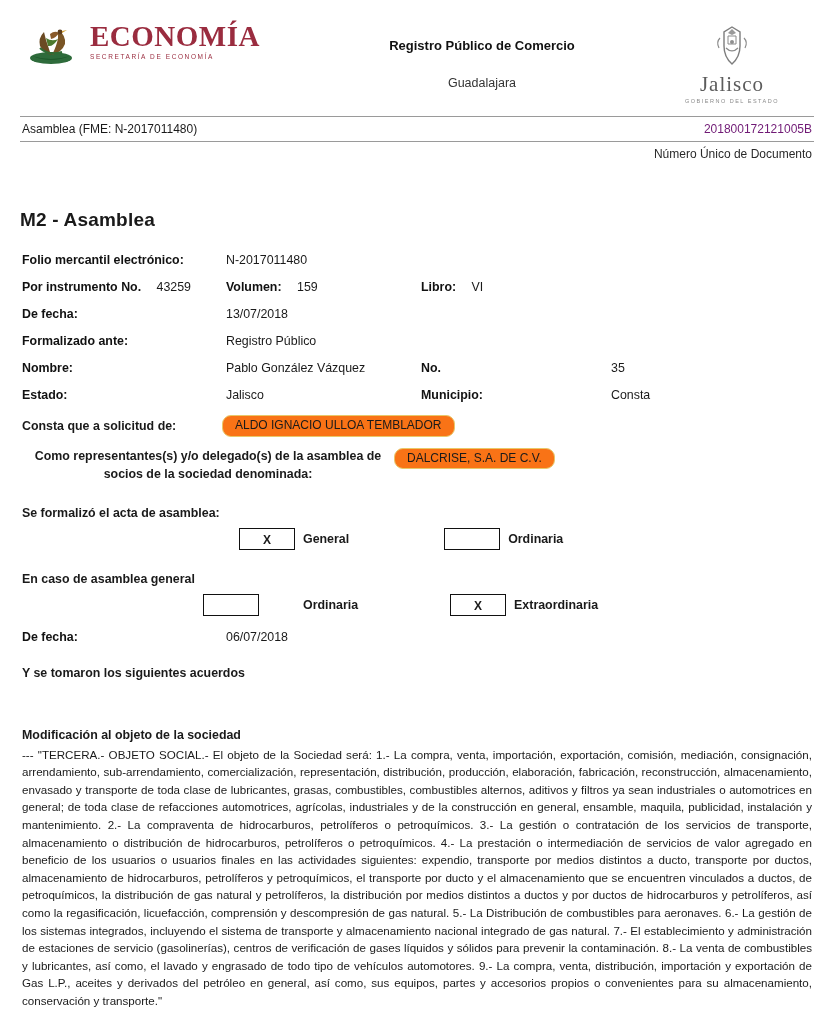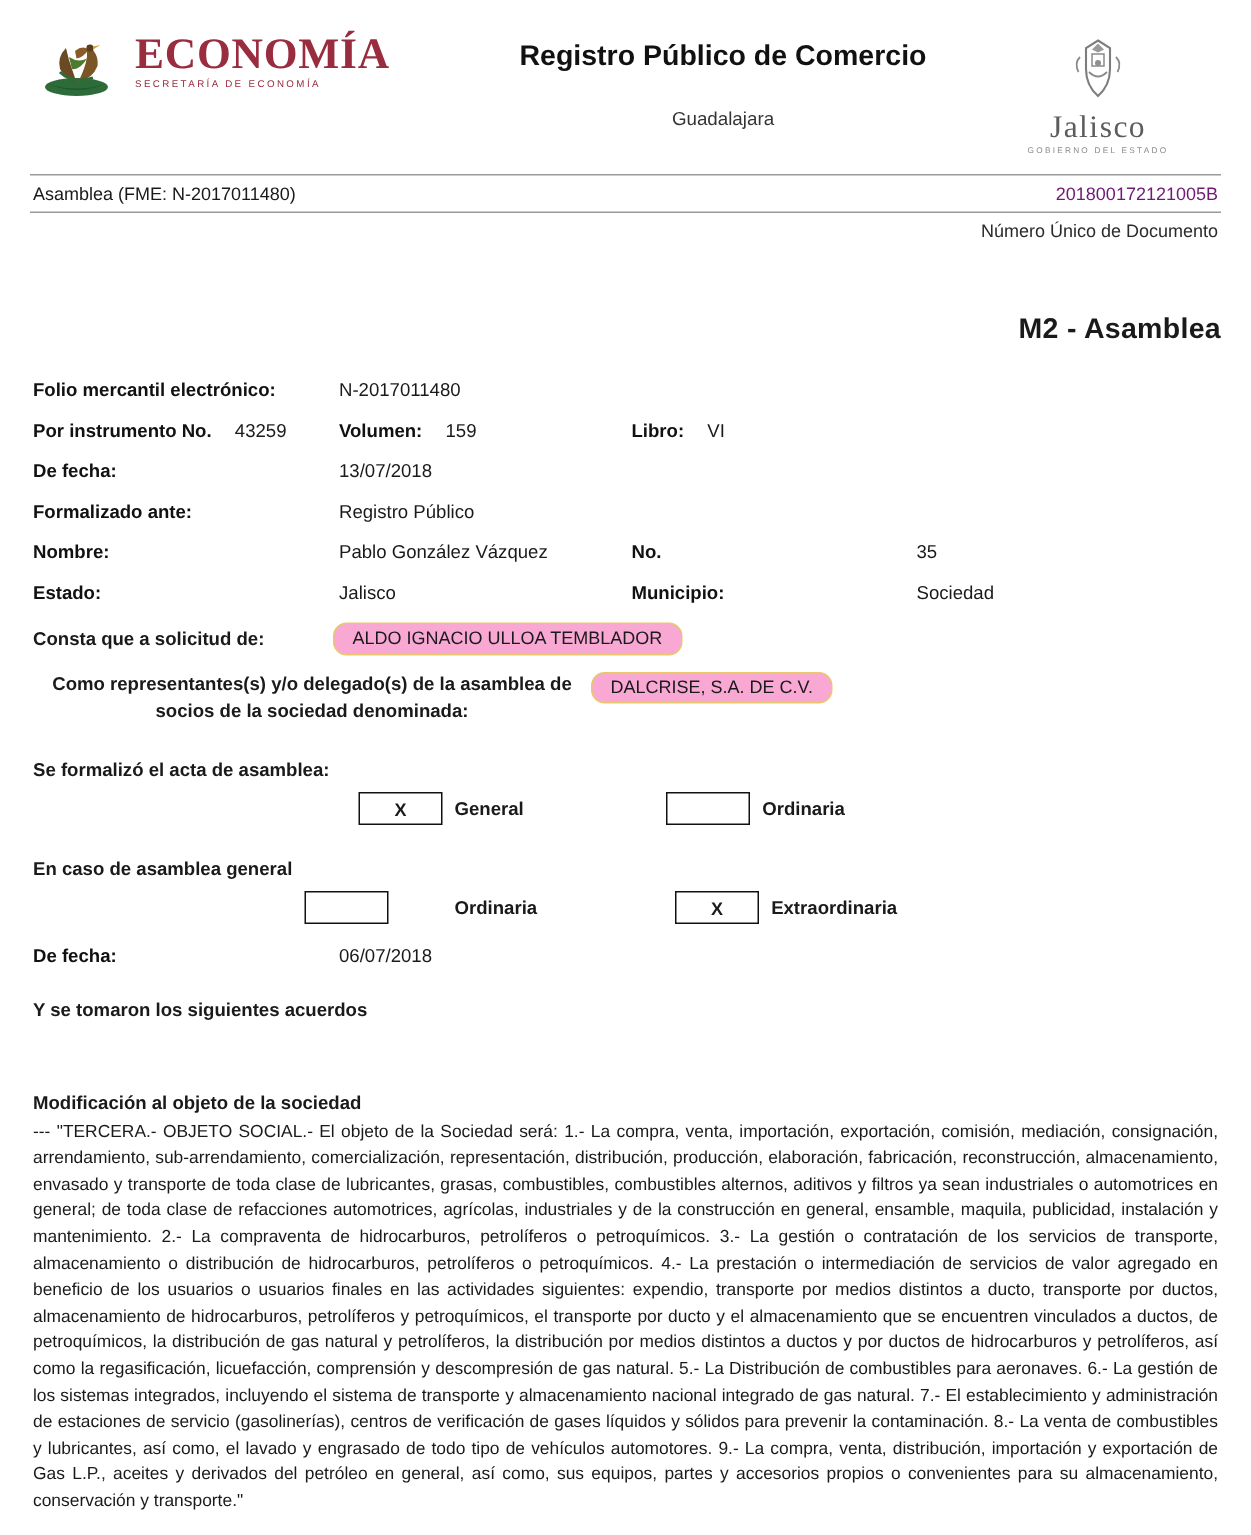--- a/index.html
+++ b/index.html
@@ -58,26 +58,26 @@
     color: #9a2c3f;
     margin-top: 3px;
     font-family: "Liberation Sans", sans-serif;
   }
   .header-center {
     flex: 1 1 auto;
     text-align: center;
     padding-top: 4px;
   }
   .doc-title {
-    font-size: 19px;
+    font-size: 13px;
     font-weight: bold;
     color: #111;
     line-height: 1.25;
     max-width: 330px;
-    margin: 0 auto;
+    margin: 12px auto;
   }
   .doc-city {
     margin-top: 22px;
     font-size: 12.5px;
     color: #333;
   }
   .brand-right {
     width: 160px;
     flex: 0 0 auto;
     text-align: center;
@@ -118,21 +118,21 @@
   .idbar-right { color: #701a75; }
   .idbar-caption {
     text-align: right;
     font-size: 12px;
     color: #2a2a2a;
     padding: 5px 2px 0 0;
   }
 
   
   .form-title {
-    text-align: right;
+    text-align: left;
     font-size: 19px;
     font-weight: bold;
     margin: 48px 0 22px 0;
     letter-spacing: 0.2px;
   }
 
   
   .fields { padding: 0 2px; }
   .row {
     display: flex;
@@ -147,21 +147,21 @@
   .val {
     color: #1a1a1a;
   }
   .c1 { width: 204px; flex: 0 0 auto; }
   .c2 { width: 195px; flex: 0 0 auto; }
   .c3 { width: 190px; flex: 0 0 auto; }
   .c4 { flex: 1 1 auto; }
   .inline-val { margin-left: 12px; }
 
   .highlight {
-    background: #f9a8d4;
+    background: #f97316;
     border: 1px solid #e8c86a;
     border-radius: 9px;
     padding: 2px 12px;
     display: inline-block;
     font-size: 12px;
     line-height: 1.3;
   }
   .hl-row {
     display: flex;
     align-items: center;
@@ -340,21 +340,21 @@
       <span class="lbl c1">Nombre:</span>
       <span class="val c2">Pablo González Vázquez</span>
       <span class="lbl c3">No.</span>
       <span class="val c4">35</span>
     </div>
 
     <div class="row">
       <span class="lbl c1">Estado:</span>
       <span class="val c2">Jalisco</span>
       <span class="lbl c3">Municipio:</span>
-      <span class="val c4">Sociedad</span>
+      <span class="val c4">Consta</span>
     </div>
 
     <div class="hl-row">
       <span class="hl-label">Consta que a solicitud de:</span>
       <span class="highlight">ALDO IGNACIO ULLOA TEMBLADOR</span>
     </div>
 
     <div class="rep-row">
       <span class="rep-label">Como representantes(s) y/o delegado(s) de la asamblea de socios de la sociedad denominada:</span>
       <span class="highlight">DALCRISE, S.A. DE C.V.</span>

